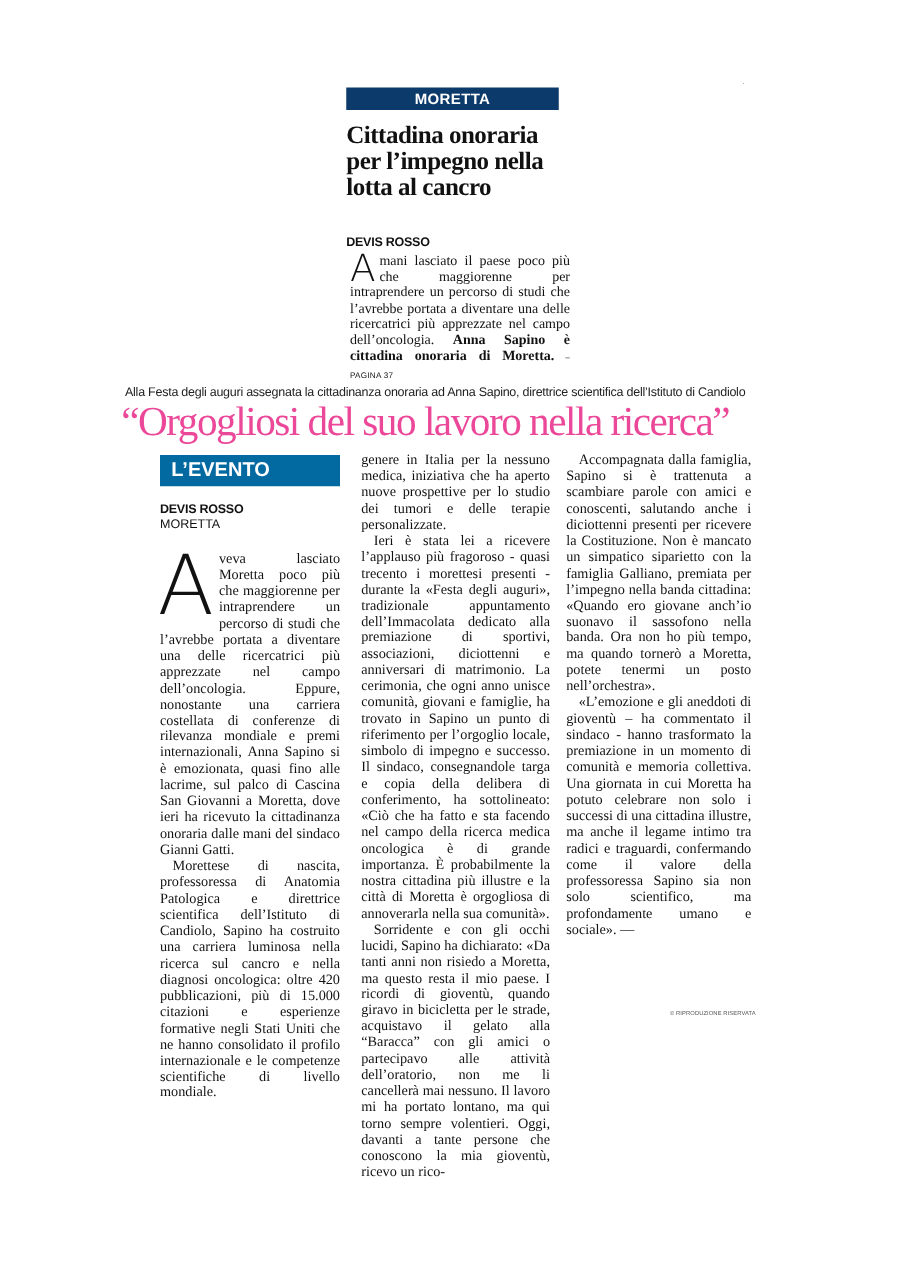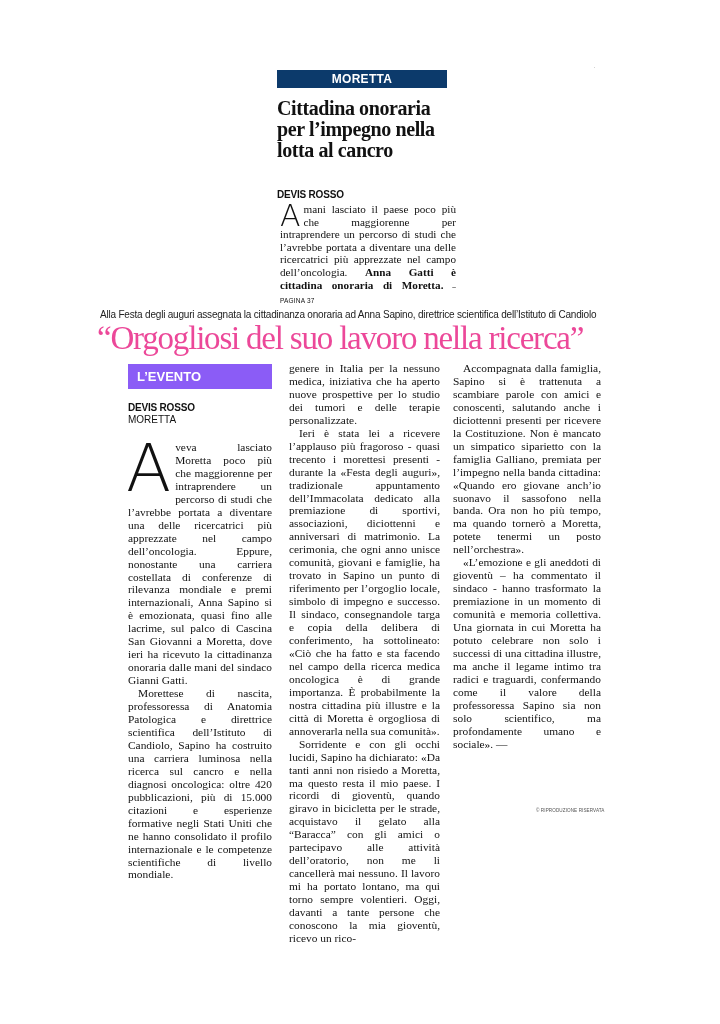--- a/index.html
+++ b/index.html
@@ -15,22 +15,22 @@
   .teaser-author { margin-top: 28px; font-family: "Liberation Sans", sans-serif; font-weight: bold; font-size: 10px; letter-spacing: -0.2px; }
   .teaser-body { position: absolute; left: 280px; top: 203px; width: 176px; font-family: "Liberation Serif", serif; font-size: 11.2px; line-height: 12.6px; text-align: justify; hyphens: manual; }
   .dropcap-small { float: left; font-family: "DejaVu Sans", sans-serif; font-weight: 200; font-size: 30px; line-height: 24px; margin: 1px 3px 0 0; }
   .page-ref { font-family: "Liberation Sans", sans-serif; font-size: 6.5px; letter-spacing: 0.2px; }
   .bold { font-weight: bold; }
 
   
   .kicker { position: absolute; left: 100px; top: 309px; width: 520px; font-family: Liberation Sans, sans-serif; font-size: 10px; color: #222; letter-spacing: -0.2px; white-space: nowrap; }
   .headline { position: absolute; left: 97px; top: 319px; width: 540px; font-family: "Liberation Serif", serif; font-size: 33px; line-height: 38px; letter-spacing: -1.2px; color: #ec4899; white-space: nowrap; }
 
-  .evento-bar { position: absolute; left: 128px; top: 364px; width: 144px; height: 25px; background: #8b5cf6; color: #fff;
-    font-family: "Liberation Sans", sans-serif; font-weight: bold; font-size: 13px; line-height: 25px; padding-left: 9px; box-sizing: border-box; }
+  .evento-bar { position: absolute; left: 128px; top: 364px; width: 144px; height: 25px; background: #0369a1; color: #fff;
+    font-family: "Liberation Sans", sans-serif; font-weight: bold; font-size: 16px; line-height: 25px; padding-left: 9px; box-sizing: border-box; }
   .byline { position: absolute; left: 128px; top: 402px; font-family: "Liberation Sans", sans-serif; font-size: 10px; line-height: 12px; }
   .byline .name { font-weight: bold; letter-spacing: -0.2px; }
 
   .col { position: absolute; font-family: "Liberation Serif", serif; font-size: 11.4px; line-height: 12.95px; text-align: justify; color: #111; }
   .col p { margin: 0; text-indent: 10px; }
   .col p.noindent { text-indent: 0; }
   .col1 { left: 128px; top: 441px; width: 144px; }
   .col2 { left: 289px; top: 362px; width: 151px; }
   .col3 { left: 453px; top: 362px; width: 148px; }
   .dropcap { float: left; font-family: "DejaVu Sans", sans-serif; font-weight: 200; font-size: 66px; line-height: 52px; margin: 2px 4px 0 -2px; }
@@ -40,21 +40,21 @@
 <body>
 
 <div class="page-mark">∙</div>
 
 <div class="teaser">
   <div class="section-bar">MORETTA</div>
   <div class="teaser-title">Cittadina onoraria per l’impegno nella lotta al cancro</div>
   <div class="teaser-author">DEVIS ROSSO</div>
 </div>
 <div class="teaser-body">
-  <span class="dropcap-small">A</span><span>mani lasciato il paese poco più che maggiorenne per intraprendere un percorso di studi che l’avrebbe portata a diventare una delle ricercatrici più apprezzate nel campo dell’oncologia. </span><span class="bold">Anna Gatti è cittadina onoraria di Moretta.</span><span class="page-ref"> – PAGINA 37</span>
+  <span class="dropcap-small">A</span><span>mani lasciato il paese poco più che maggiorenne per intraprendere un percorso di studi che l’avrebbe portata a diventare una delle ricercatrici più apprezzate nel campo dell’oncologia. </span><span class="bold">Anna Sapino è cittadina onoraria di Moretta.</span><span class="page-ref"> – PAGINA 37</span>
 </div>
 
 <div class="kicker">Alla Festa degli auguri assegnata la cittadinanza onoraria ad Anna Sapino, direttrice scientifica dell’Istituto di Candiolo</div>
 <div class="headline">“Orgogliosi del suo lavoro nella ricerca”</div>
 
 <div class="evento-bar">L’EVENTO</div>
 <div class="byline">
   <div class="name">DEVIS ROSSO</div>
   <div>MORETTA</div>
 </div>

